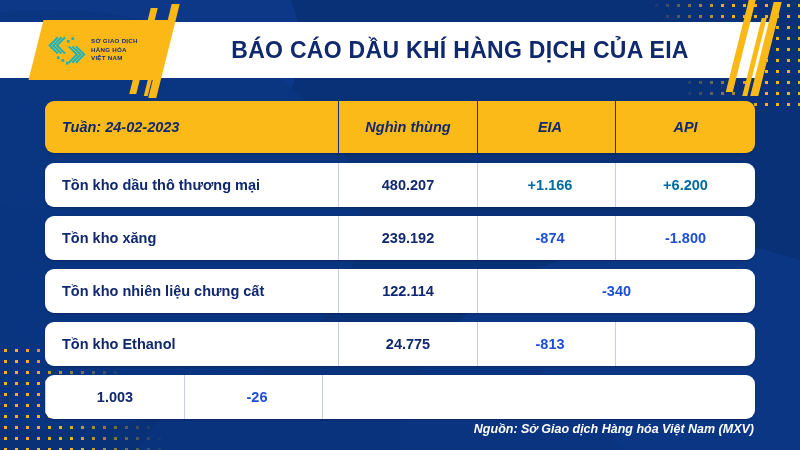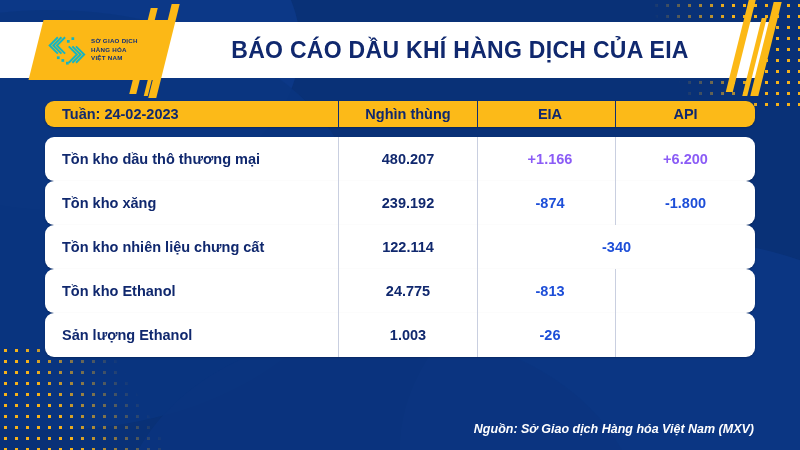--- a/index.html
+++ b/index.html
@@ -168,30 +168,31 @@
   .table {
     position: absolute;
     left: 45px;
     top: 101px;
     width: 710px;
   }
   .row {
     display: flex;
     width: 100%;
     height: 44px;
-    margin-bottom: 0;
+    margin-bottom: 9px;
     border-radius: 9px;
     overflow: hidden;
     background: #ffffff;
     box-shadow: 0 1px 2px rgba(0,0,0,.22);
   }
   .row.head {
     background: #fcba18;
-    height: 26px;
+    height: 52px;
     margin-bottom: 10px;
+    font-style: italic;
   }
   .cell {
     display: flex;
     align-items: center;
     box-sizing: border-box;
     font-size: 14.5px;
     font-weight: bold;
     color: #10286e;
   }
   .c-name {
@@ -215,21 +216,21 @@
   .row:not(.head) .c-unit,
   .row:not(.head) .c-eia,
   .row:not(.head) .c-api {
     border-left: 1px solid #c9cfe0;
   }
   .row.head .c-unit,
   .row.head .c-eia,
   .row.head .c-api {
     border-left: 1px solid #0e2f74;
   }
-  .pos { color: #8b5cf6; }
+  .pos { color: #0369a1; }
   .neg { color: #1d4ed8; }
 
   
   .source {
     position: absolute;
     right: 46px;
     bottom: 14px;
     color: #ffffff;
     font-size: 12.5px;
     font-weight: bold;
@@ -316,21 +317,20 @@
     </div>
 
     <div class="row">
       <div class="cell c-name">Tồn kho Ethanol</div>
       <div class="cell c-unit">24.775</div>
       <div class="cell c-eia neg">-813</div>
       <div class="cell c-api"></div>
     </div>
 
     <div class="row">
-      <div class="cell c-name">Sản lượng Ethanol</div>
       <div class="cell c-unit">1.003</div>
       <div class="cell c-eia neg">-26</div>
       <div class="cell c-api"></div>
     </div>
   </div>
 
   <div class="source">Nguồn: Sở Giao dịch Hàng hóa Việt Nam (MXV)</div>
 
 </div>
 

